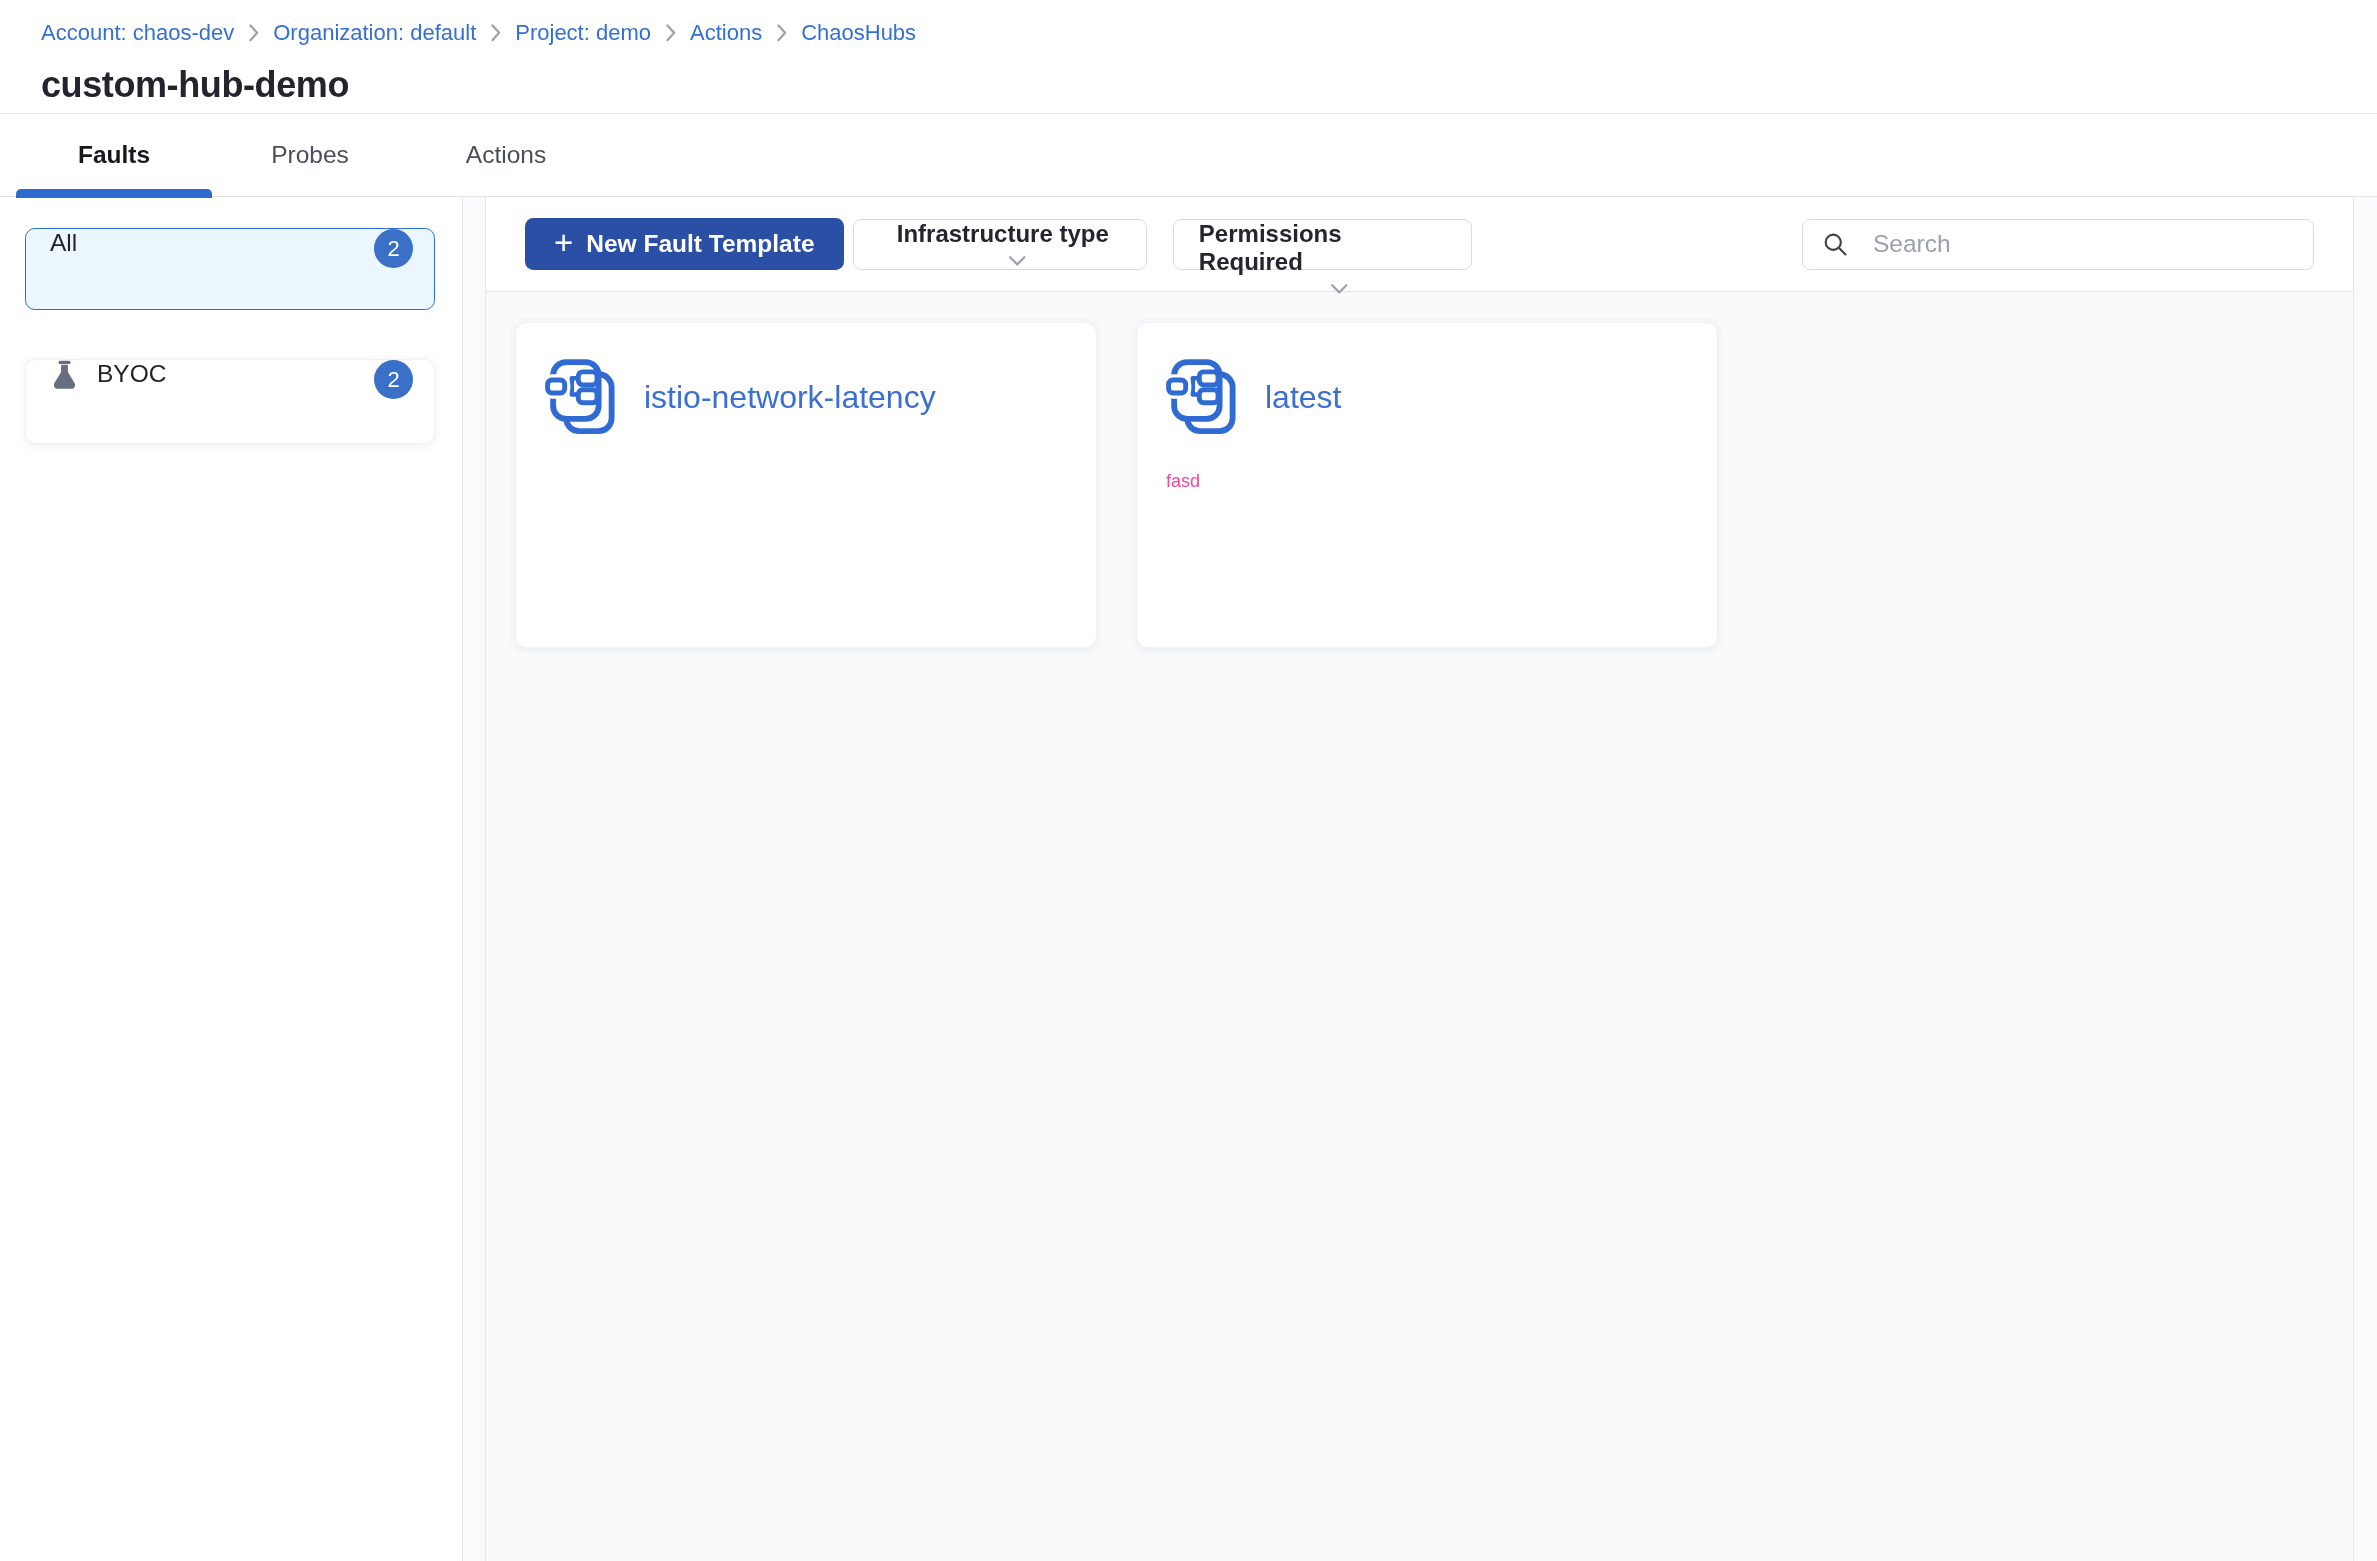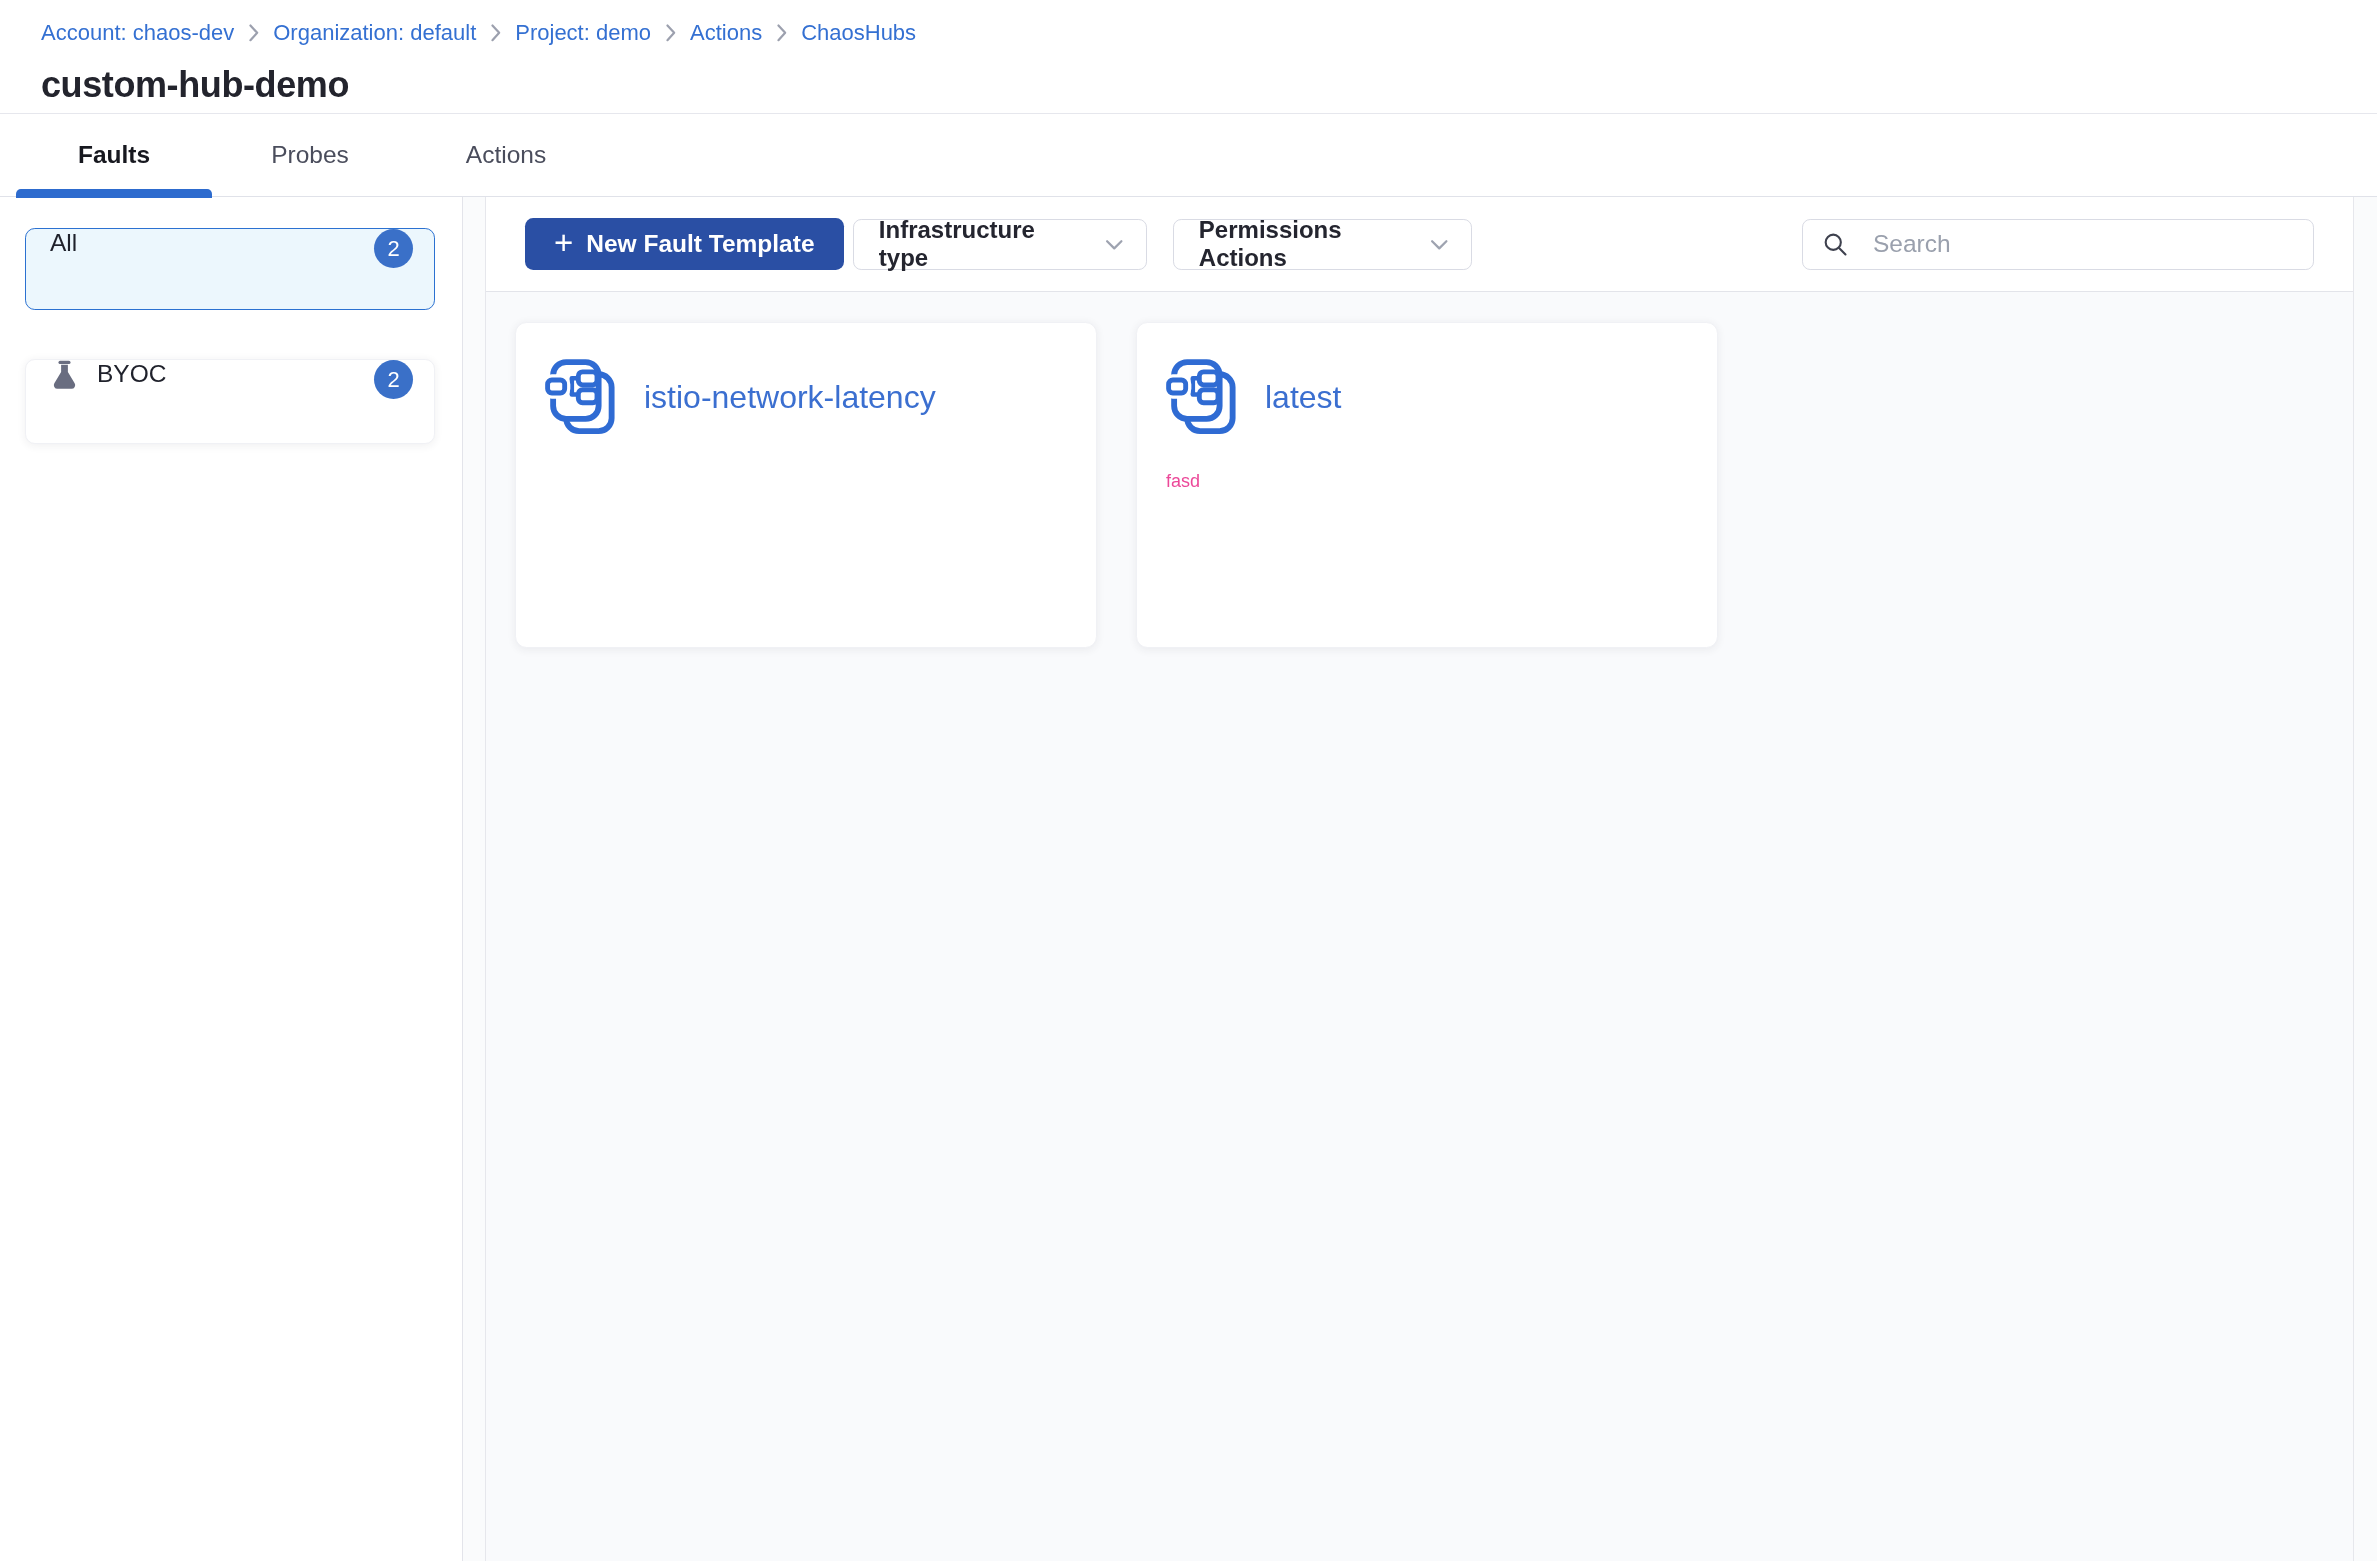--- a/index.html
+++ b/index.html
@@ -51,21 +51,21 @@
 
   
   .content { flex:1; display:flex; flex-direction:column; background:#f9fafc; min-width:0; }
   .toolbar { height:95px; background:#fff; border-bottom:1.6px solid #e3e4ea;
              display:flex; align-items:center; padding:0 39px; gap:0; flex:none; }
   .btn-primary { height:52px; padding:0 29px; background:#2a4fa4; border:none; border-radius:8.2px;
                  color:#fff; font-size:24.5px; font-weight:700; display:flex; align-items:center;
                  gap:13px; cursor:pointer; font-family:inherit; }
   .btn-primary .plus { font-size:33px; font-weight:400; line-height:1; margin-top:-3.3px; }
   .select-pill { height:51px; background:#fff; border:1.6px solid #d9dbe4; border-radius:8.2px;
-                 display:flex; align-items:center; padding:0 19.6px 0 24.5px; cursor:pointer; }
+                 display:flex; align-items:center; padding:0 19.6px 0 24.5px; cursor:pointer;flex-direction:column; }
   .select-pill .sel-label { font-size:24px; font-weight:600; color:#24252f; }
   .select-pill .chev { margin-left:28px; color:#9ea3b0; display:flex; }
   .select-pill .chev svg { width:24.5px; height:24.5px; }
   .pill-infra { margin-left:9.8px; width:294px; justify-content:space-between; }
   .pill-perm  { margin-left:26px; width:299px; justify-content:space-between; }
   .toolbar .flex-spacer { flex:1; }
   .searchbox { width:512px; height:51px; border:1.6px solid #d9dbe4; border-radius:8.2px;
                background:#fff; display:flex; align-items:center; padding:0 18px; gap:24px; }
   .searchbox svg { width:28px; height:28px; color:#3e414e; flex:none; }
   .searchbox input { border:none; outline:none; flex:1; font-size:24.5px; color:#24252f;
@@ -155,21 +155,21 @@
         <div class="select-pill pill-infra">
           <span class="sel-label">Infrastructure type</span>
           <span class="chev">
             <svg viewBox="0 0 24 24" fill="none" stroke="currentColor" stroke-width="2.2" stroke-linecap="round" stroke-linejoin="round">
                 <polyline points="5,9 12,16 19,9"></polyline>
               </svg>
           </span>
         </div>
 
         <div class="select-pill pill-perm">
-          <span class="sel-label">Permissions Actions</span>
+          <span class="sel-label">Permissions Required</span>
           <span class="chev">
             <svg viewBox="0 0 24 24" fill="none" stroke="currentColor" stroke-width="2.2" stroke-linecap="round" stroke-linejoin="round">
                 <polyline points="5,9 12,16 19,9"></polyline>
               </svg>
           </span>
         </div>
 
         <div class="flex-spacer"></div>
 
         <div class="searchbox">

